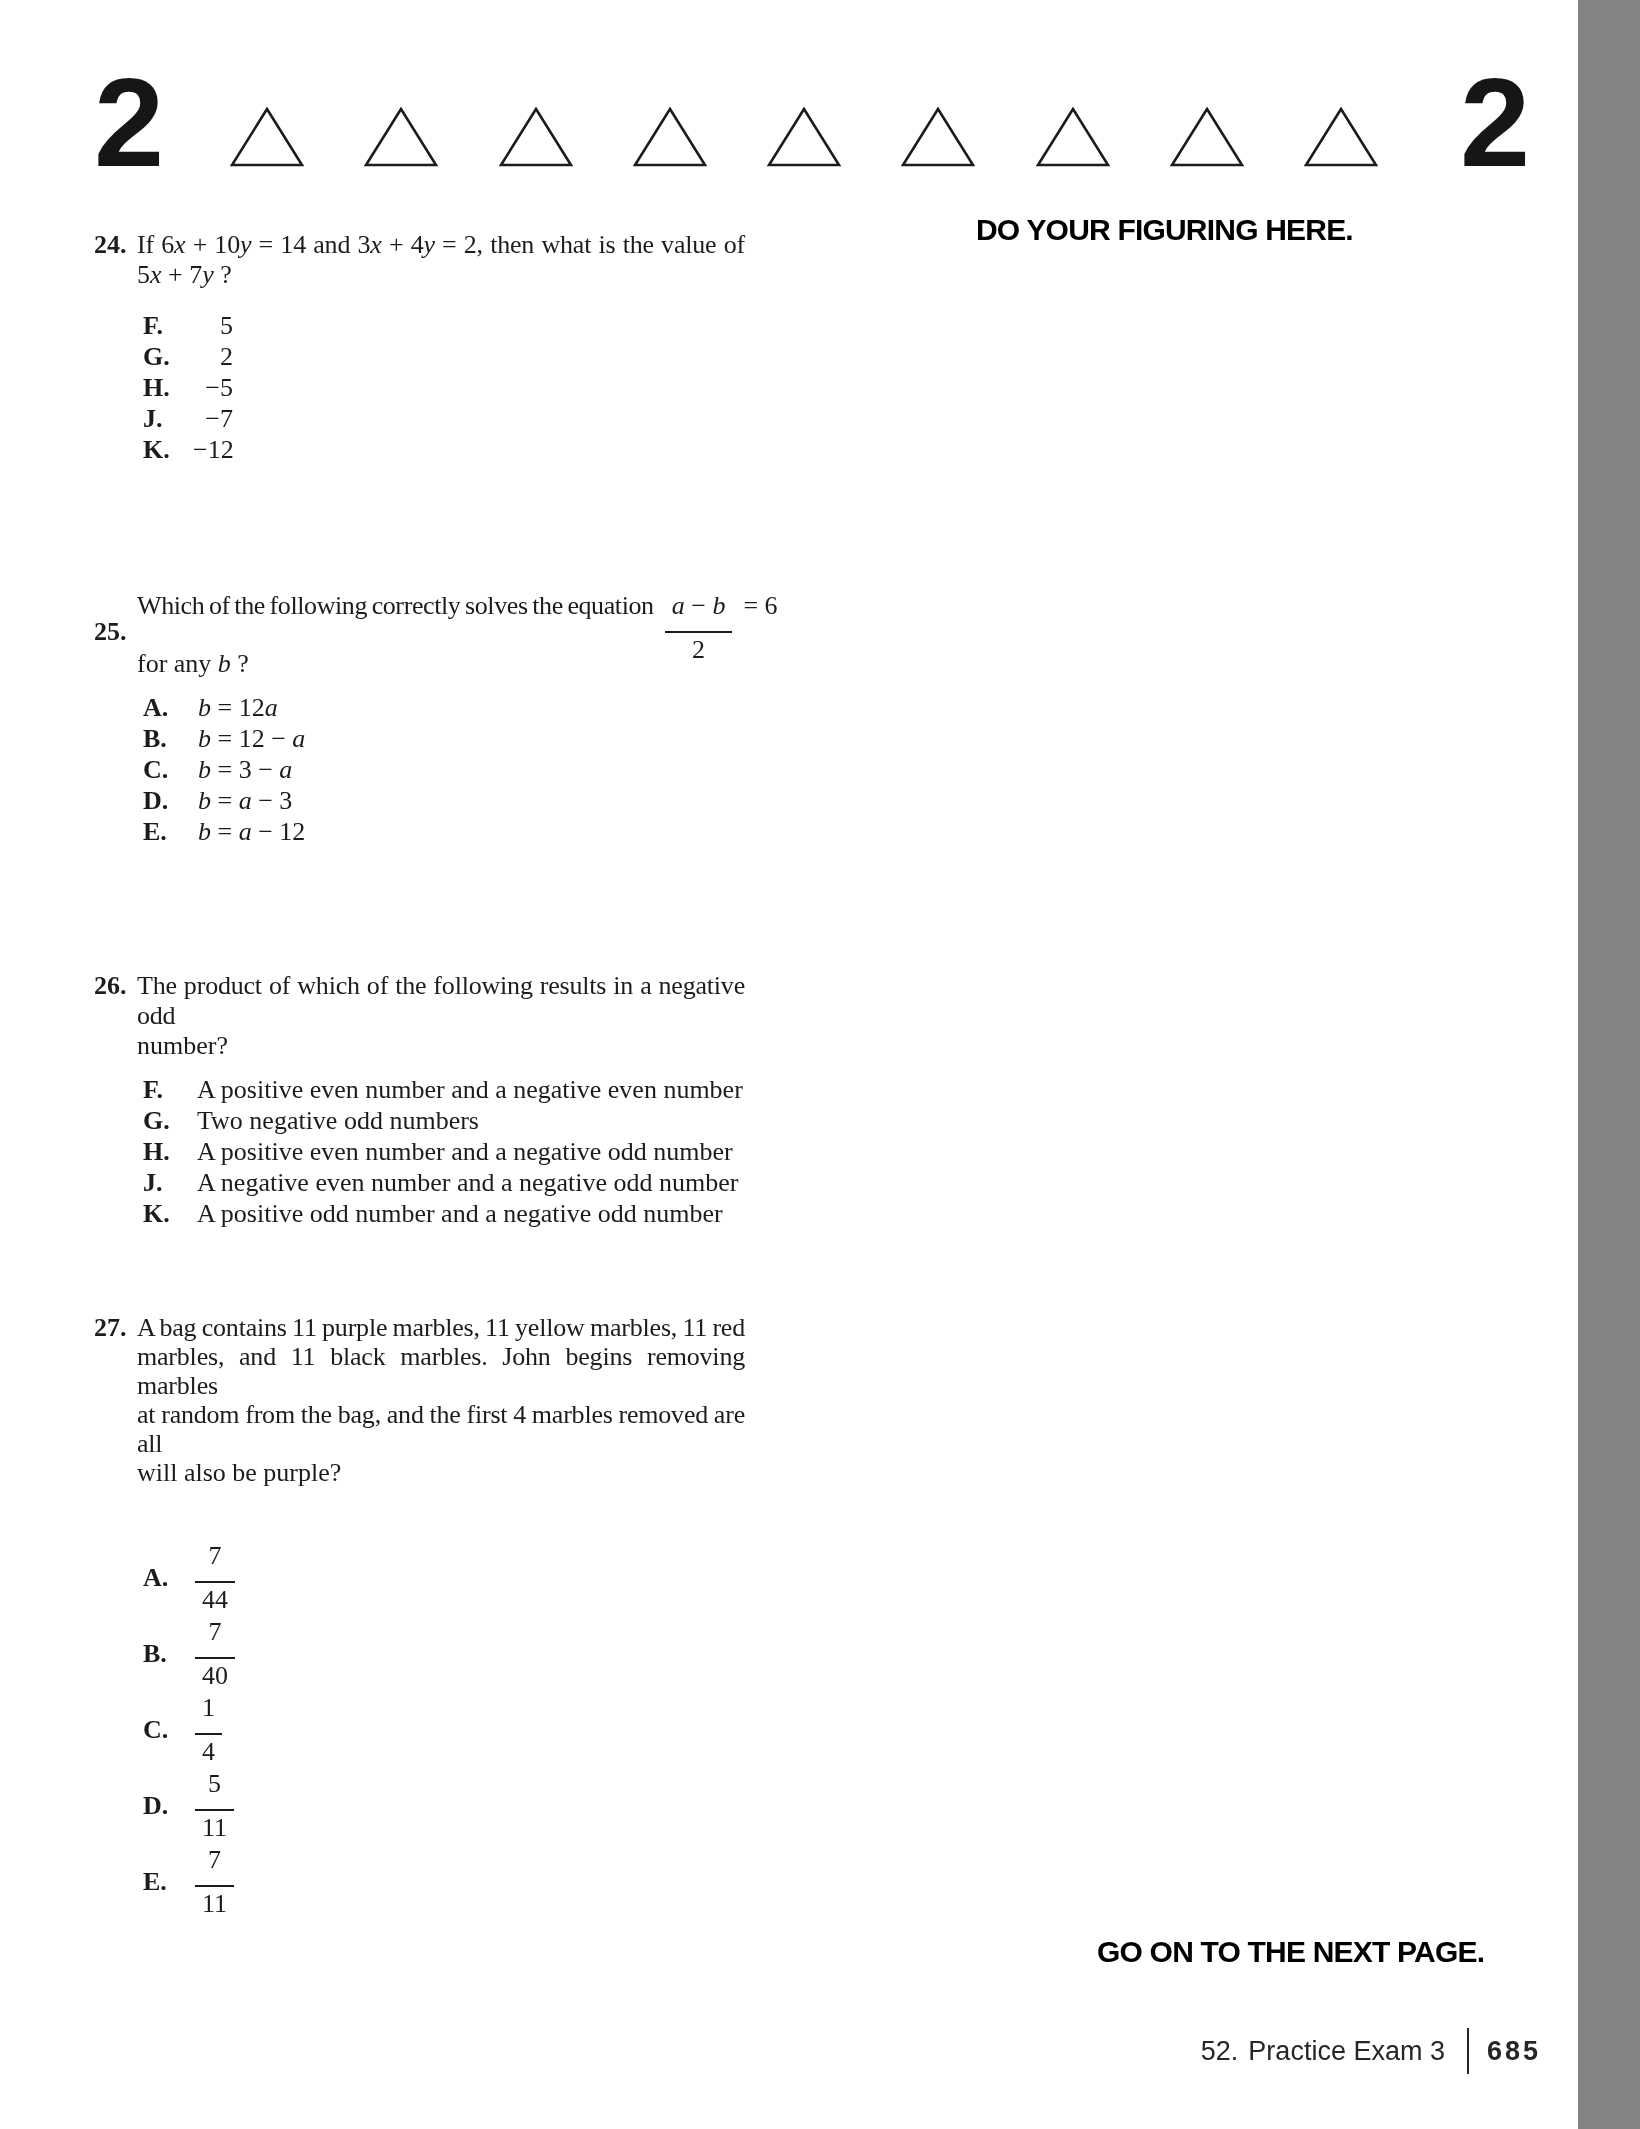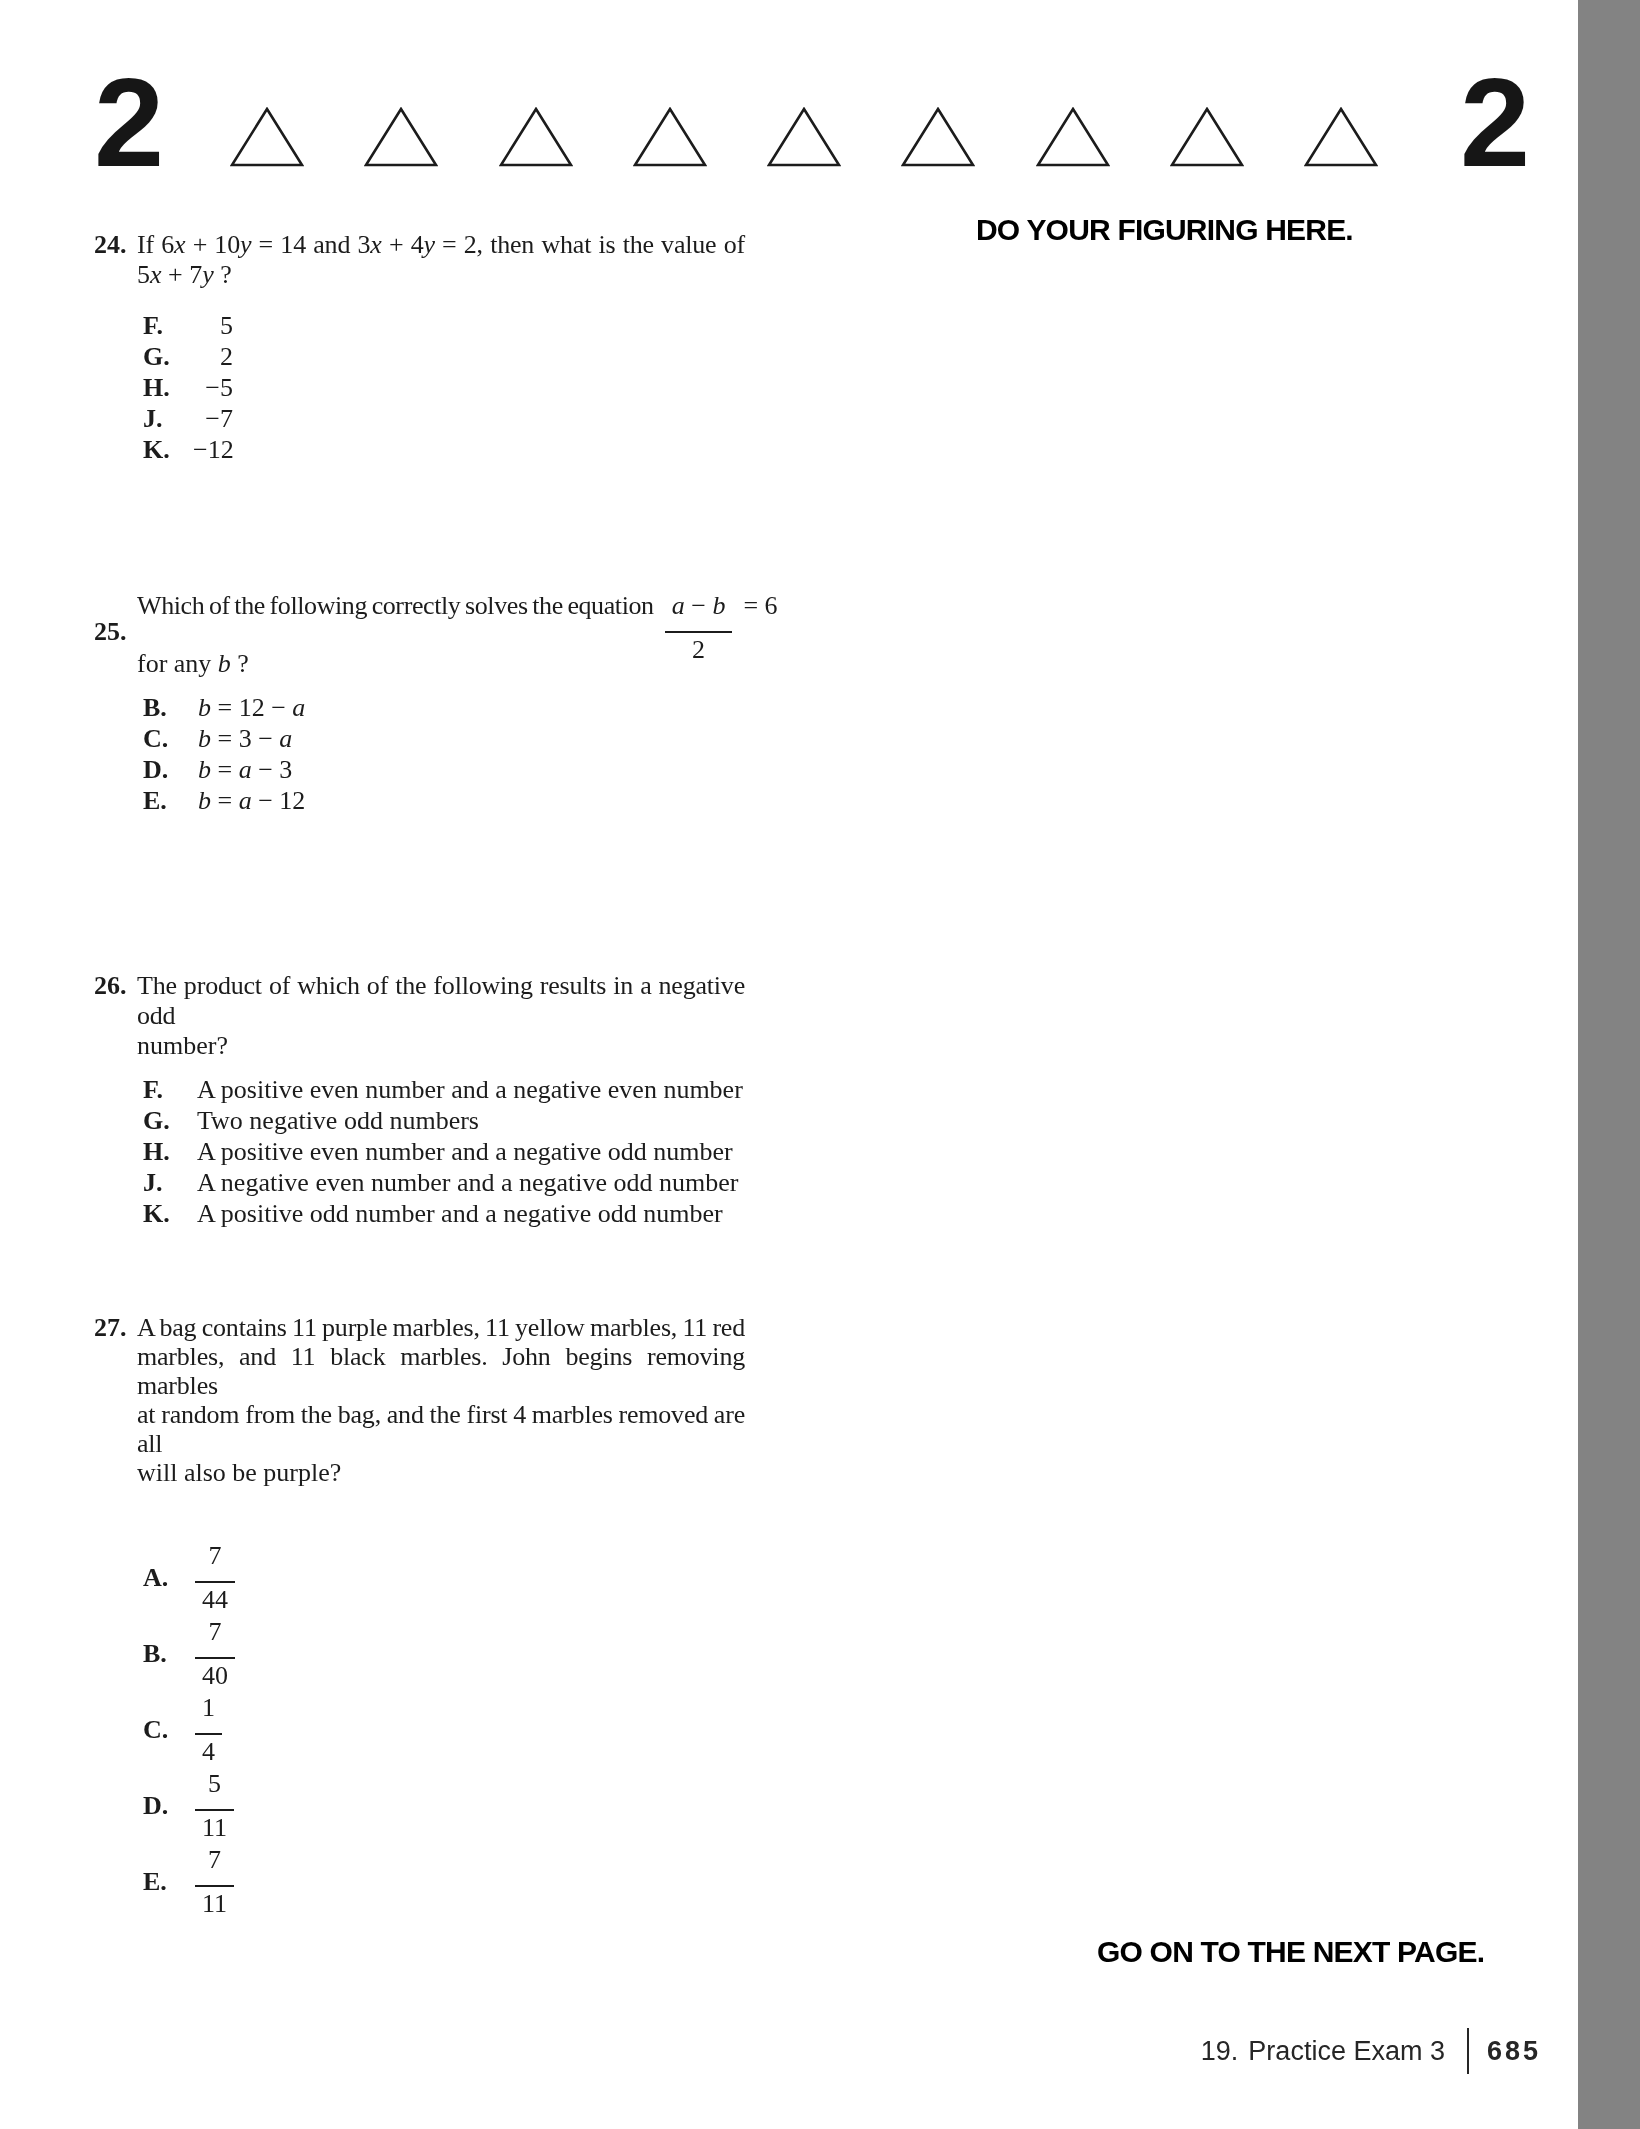--- a/index.html
+++ b/index.html
@@ -188,20 +188,21 @@
     <div class="qline-eq">
       <span class="eq-lead">Which of the following correctly solves the equation</span>
       <span class="frac">
         <span class="fnum"><i>a</i> − <i>b</i></span>
         <span class="fden">2</span>
       </span>
       <span class="eq-rhs">= 6</span>
     </div>
     <div class="q25-tail">for any <i>b</i> ?</div>
     <div class="choices c25">
+      <div class="choice"><span class="c-label">A.</span><span class="c-expr"><i>b</i> = 12<i>a</i></span></div>
       <div class="choice"><span class="c-label">B.</span><span class="c-expr"><i>b</i> = 12 − <i>a</i></span></div>
       <div class="choice"><span class="c-label">C.</span><span class="c-expr"><i>b</i> = 3 − <i>a</i></span></div>
       <div class="choice"><span class="c-label">D.</span><span class="c-expr"><i>b</i> = <i>a</i> − 3</span></div>
       <div class="choice"><span class="c-label">E.</span><span class="c-expr"><i>b</i> = <i>a</i> − 12</span></div>
     </div>
   </section>
 
   <section class="question q26" style="top:971px">
     <div class="q-number">26.</div>
     <div class="q-text">
@@ -260,19 +261,19 @@
             <span class="fnum">7</span>
             <span class="fden">11</span>
           </span>
         </div>
     </div>
   </section>
 
   <div class="sans-head goon">GO ON TO THE NEXT PAGE.</div>
 
   <div class="footer">
-    <span class="chapter">19.</span>
+    <span class="chapter">52.</span>
     <span class="booktitle">Practice Exam 3</span>
     <span class="vdivider"></span>
     <span class="pagenum">685</span>
   </div>
 
 </div>
 
 </body></html>

